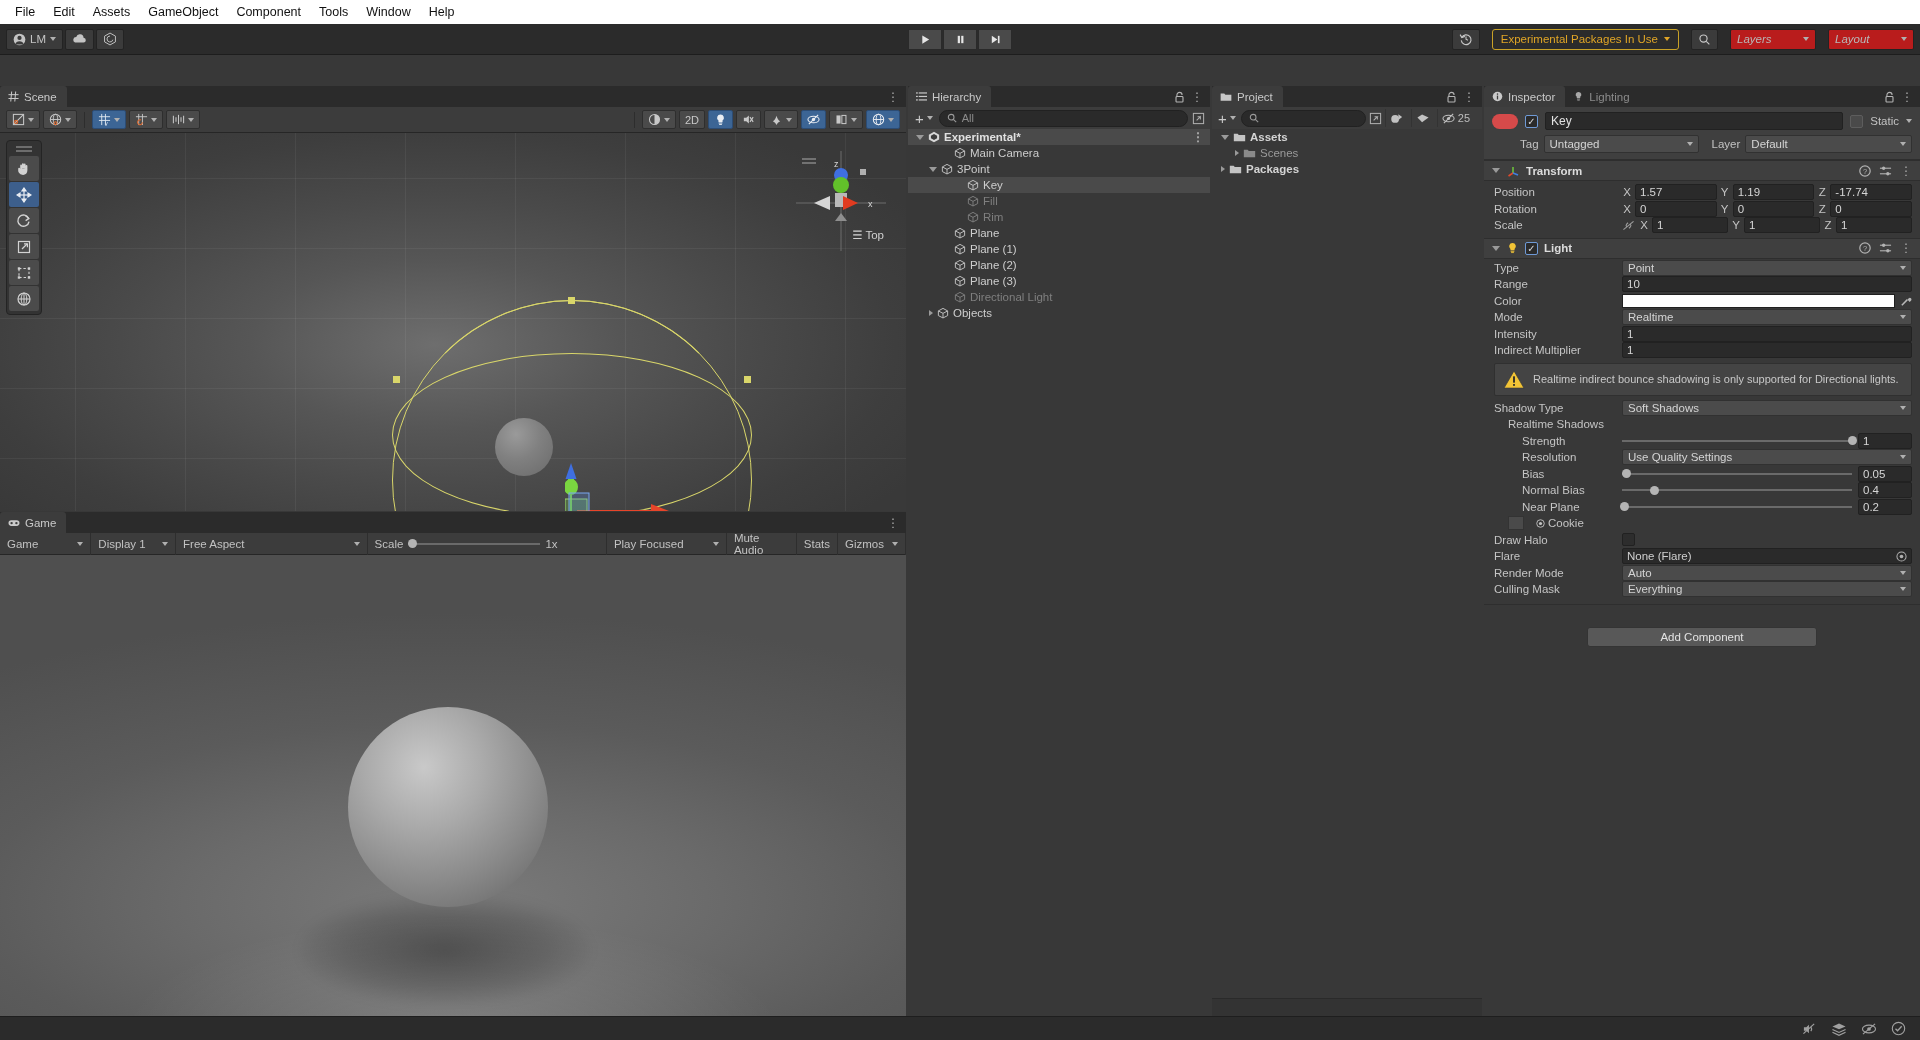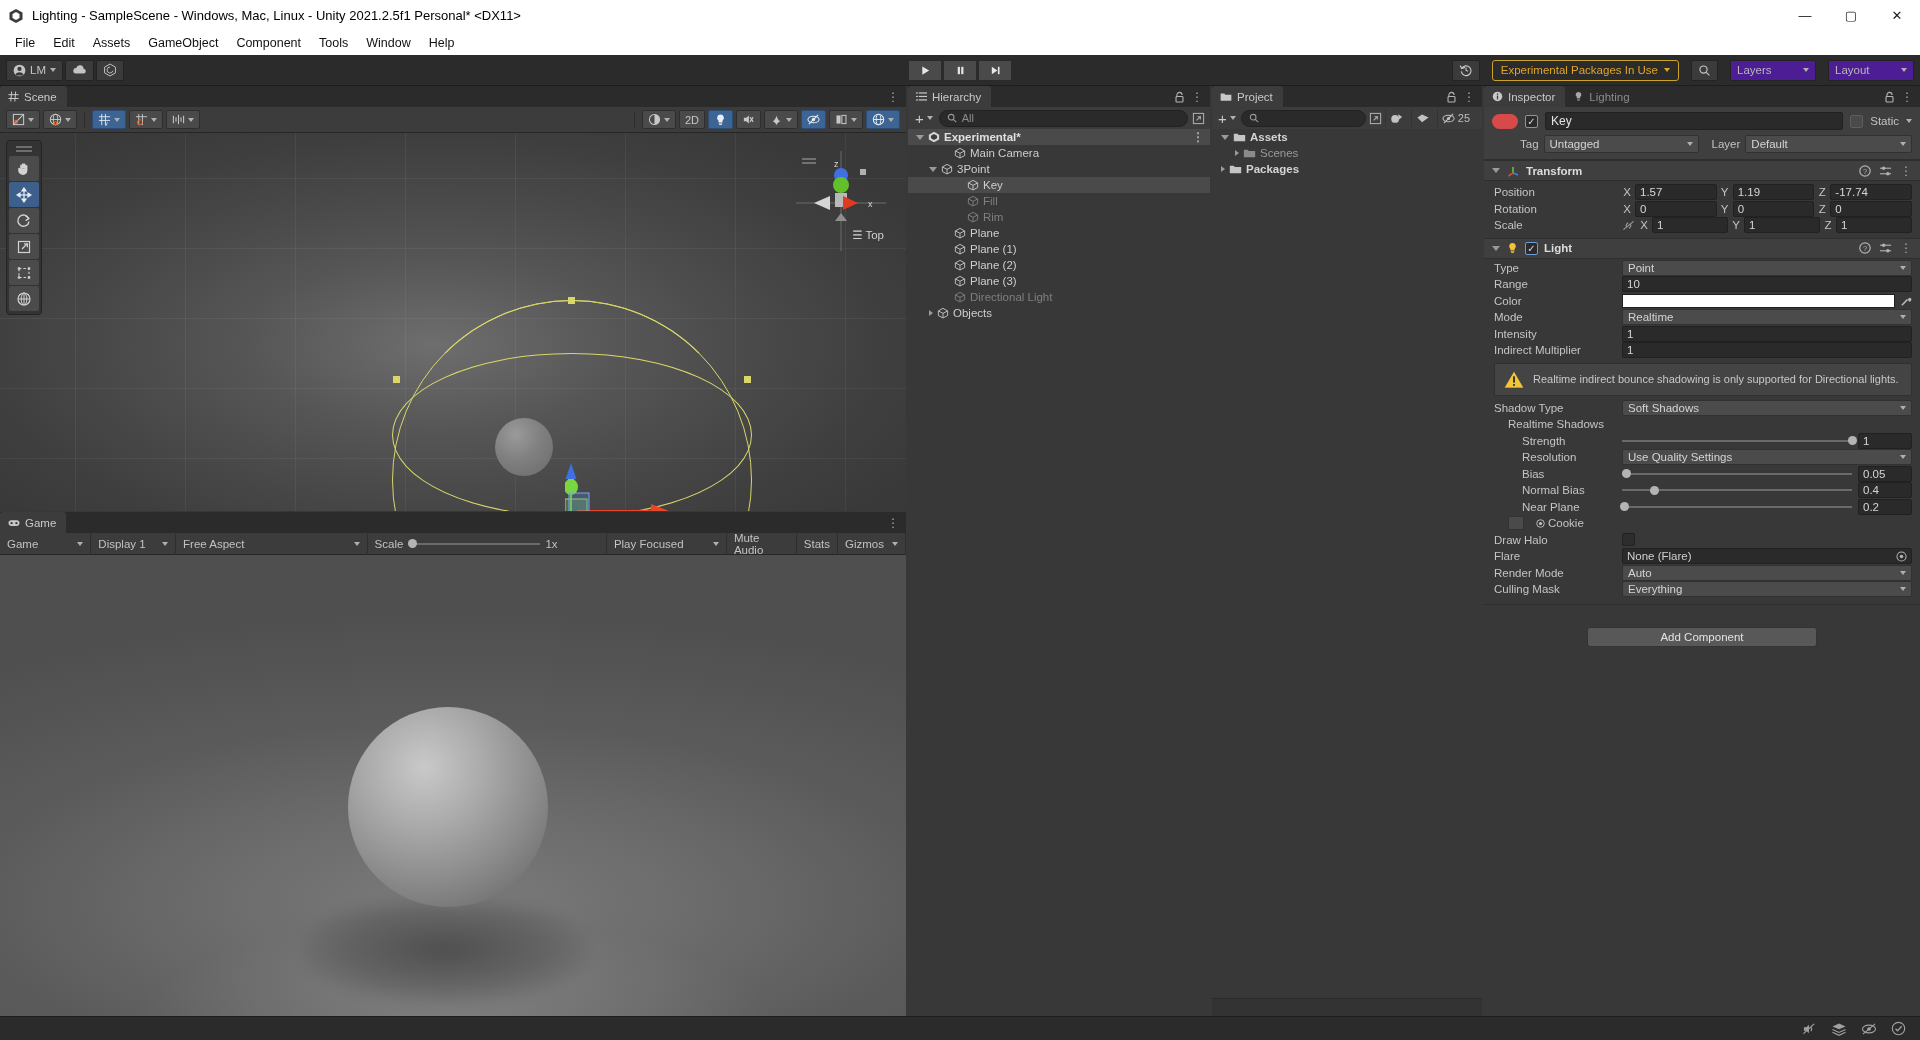--- a/index.html
+++ b/index.html
@@ -59,23 +59,23 @@
     display: flex; align-items: center; justify-content: center; cursor: default;
   }
 
   .tb-right { position: absolute; right: 6px; display: flex; align-items: center; gap: 12px; }
   .exp-badge {
     height: 21px; border: 1px solid #c9a227; border-radius: 3px; color: #e0a526;
     display: flex; align-items: center; gap: 6px; padding: 0 8px; font-size: 11.5px;
   }
   .exp-badge .caret { border-top-color: #e0a526; }
   .tb-drop {
-    height: 21px; min-width: 86px; background: #4c1d95; border: 1px solid #232323; border-radius: 2px;
+    height: 21px; min-width: 86px; background: #b91c1c; border: 1px solid #232323; border-radius: 2px;
     display: flex; align-items: center; justify-content: space-between; padding: 0 6px;
-    color: #b8b8b8; font-size: 11.5px;
+    color: #b8b8b8; font-size: 11.5px; font-style: italic;
   }
 
   
   .panes { position: absolute; top: 86px; left: 0; right: 0; bottom: 24px; }
   .pane { position: absolute; background: #383838; }
   .pane-tabbar {
     height: 21px; background: #2b2b2b; display: flex; align-items: stretch; position: relative;
   }
   .pane-tab {
     display: flex; align-items: center; gap: 5px; padding: 0 10px 0 8px;
@@ -248,34 +248,20 @@
   }
   .sb-right { margin-left: auto; display: flex; align-items: center; gap: 14px; padding-right: 14px; color: #a8a8a8; }
 
   svg { display: block; }
 </style>
 </head>
 <body>
 
 <div class="app">
 
-  <div class="titlebar">
-    <span class="unity-logo">
-      <svg width="16" height="16" viewBox="0 0 16 16">
-          <polygon points="8,1 14.5,4.6 14.5,11.4 8,15 1.5,11.4 1.5,4.6" fill="#3c3c3c"></polygon>
-          <polygon points="8,4 11.5,6 11.5,10 8,12 4.5,10 4.5,6" fill="#fff"></polygon>
-        </svg>
-    </span>
-    <span>Lighting - SampleScene - Windows, Mac, Linux - Unity 2021.2.5f1 Personal* &lt;DX11&gt;</span>
-    <div class="win-btns">
-      <div class="win-btn">—</div>
-      <div class="win-btn">▢</div>
-      <div class="win-btn close">✕</div>
-    </div>
-  </div>
 
   <div class="menubar">
     <div class="mi">File</div>
     <div class="mi">Edit</div>
     <div class="mi">Assets</div>
     <div class="mi">GameObject</div>
     <div class="mi">Component</div>
     <div class="mi">Tools</div>
     <div class="mi">Window</div>
     <div class="mi">Help</div>

